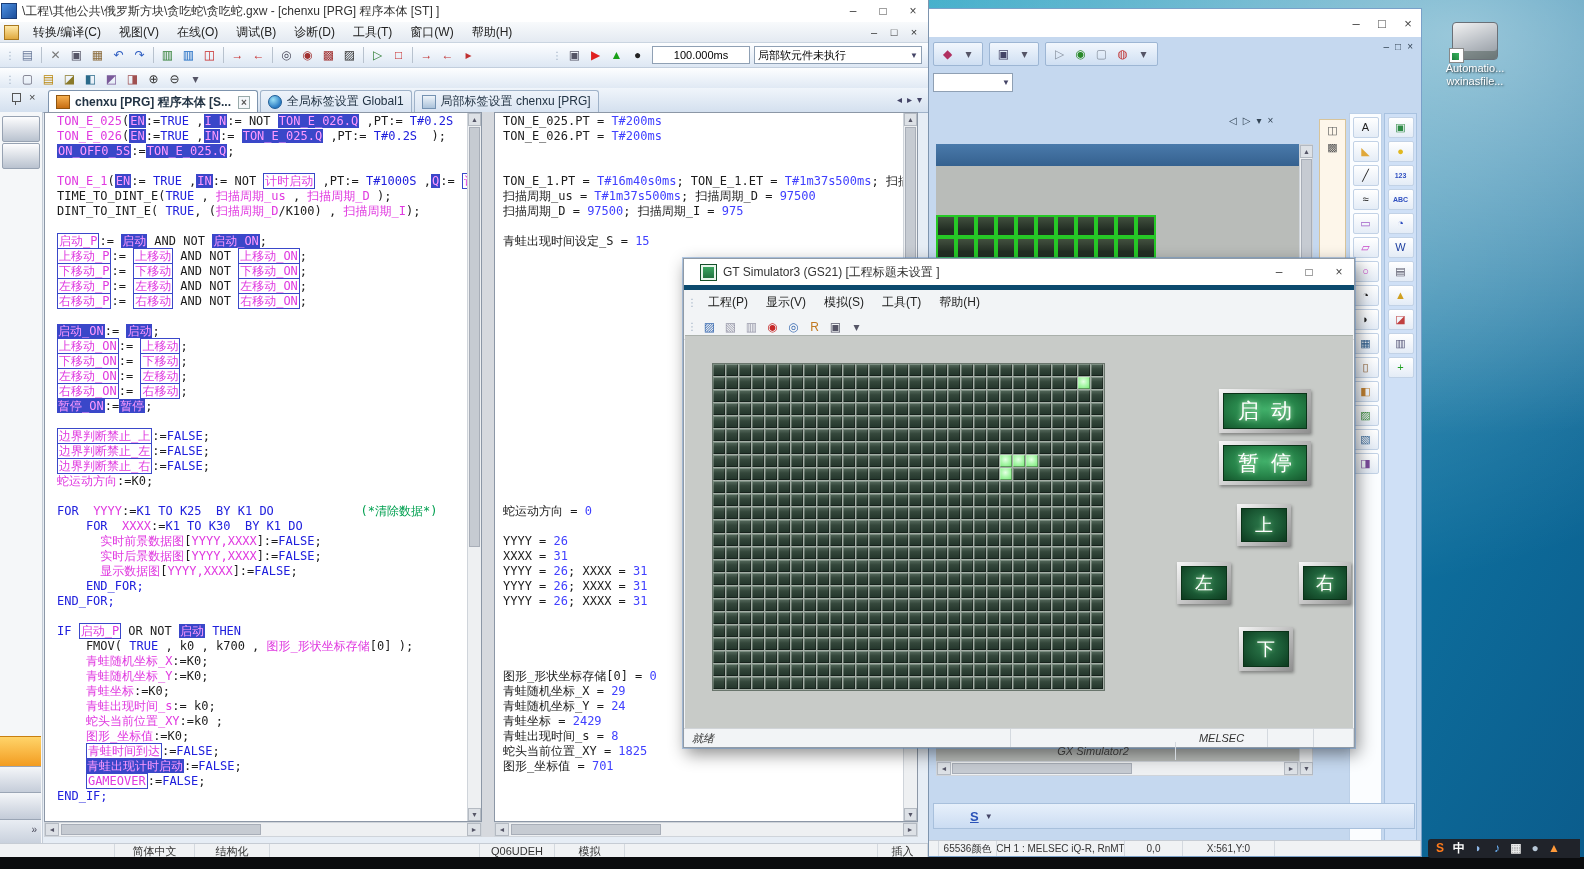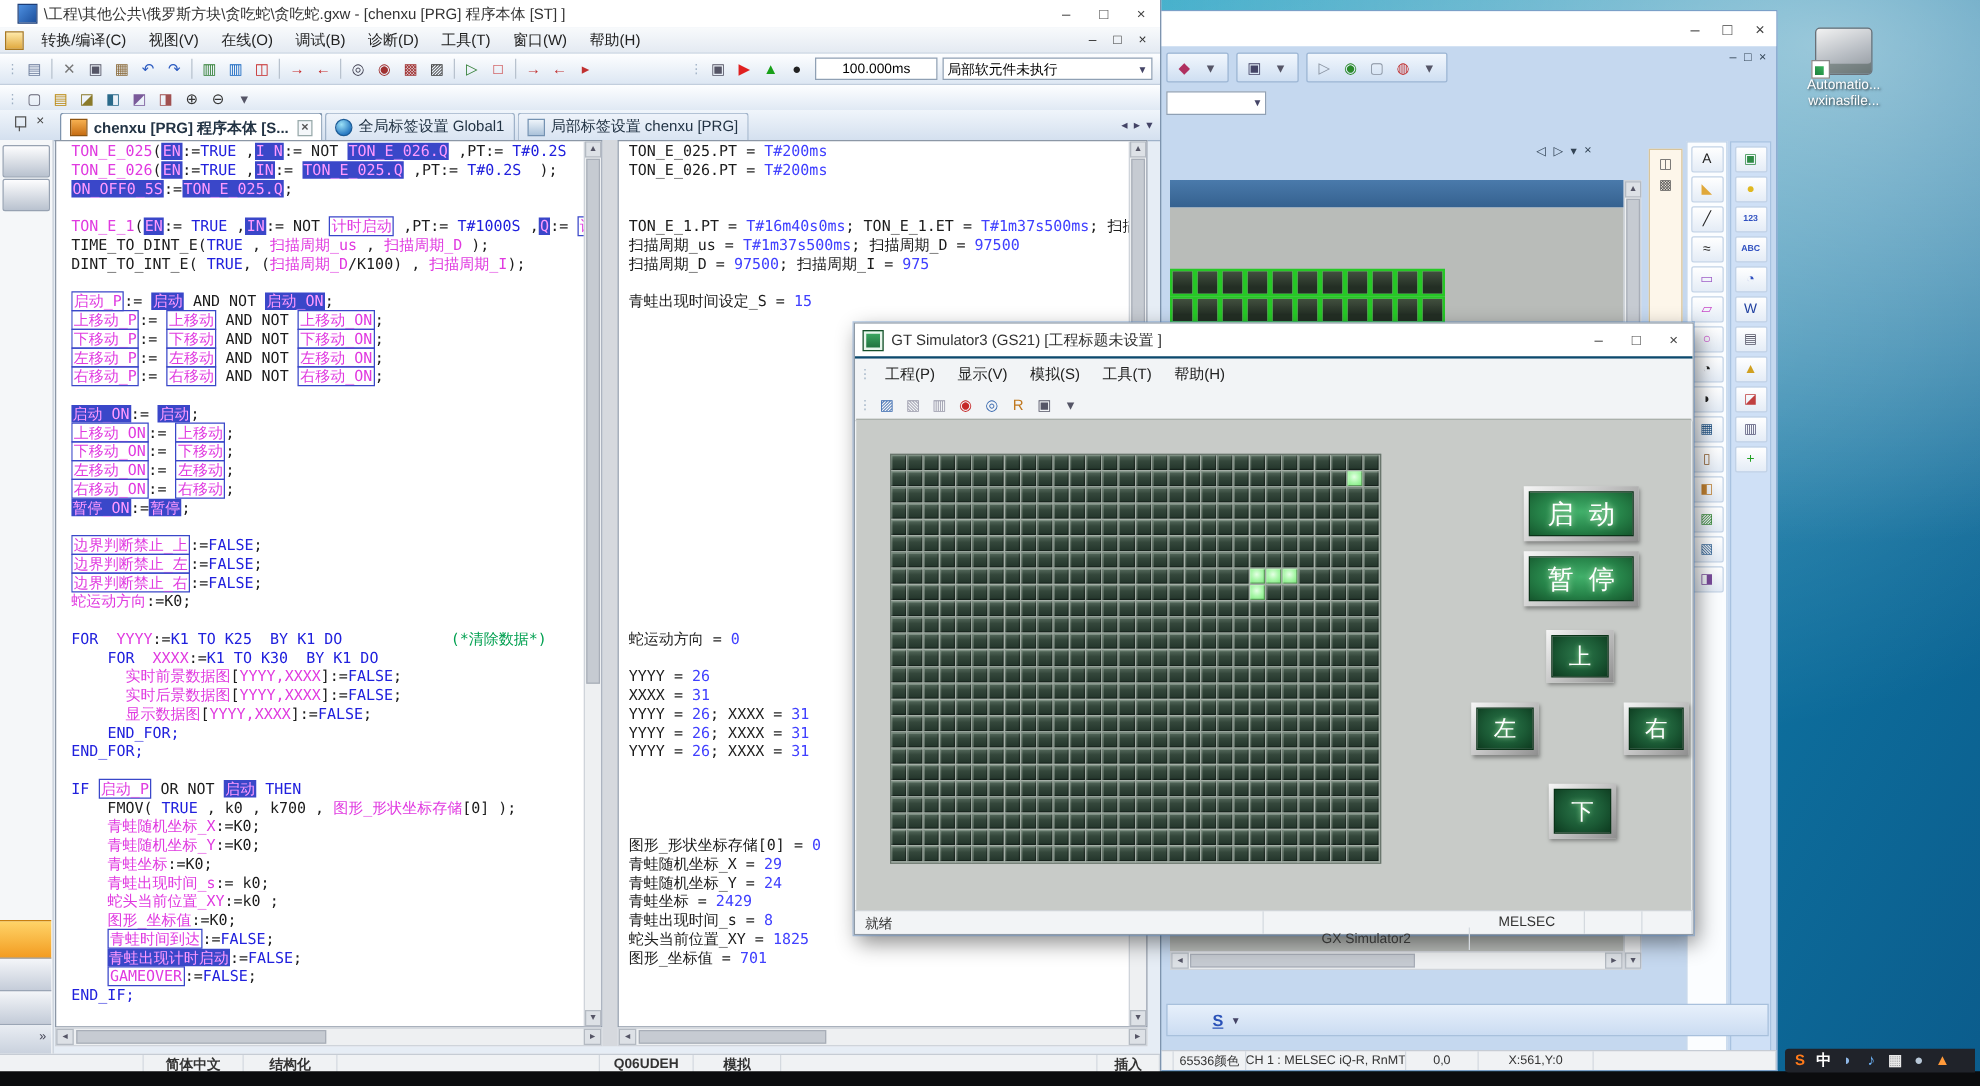--- a/index.html
+++ b/index.html
@@ -27,21 +27,21 @@
   .cap-btn{width:30px;height:100%;display:flex;align-items:center;justify-content:center;font-size:12px;color:#444;}
   .menu-row{display:flex;align-items:center;font-size:12px;color:#222;}
   .menu-row .mi{padding:3px 9px;}
   .tsep{width:1px;height:16px;background:#b8c2ce;margin:0 3px;display:inline-block;}
   .tbtn{width:19px;height:18px;display:inline-flex;align-items:center;justify-content:center;font-size:12px;
     border:1px solid transparent;border-radius:2px;background:transparent;line-height:1;}
   .grip{color:#9fb0c4;font-size:10px;margin:0 3px;letter-spacing:-1px;}
 
   
   #gxworks{position:absolute;left:0;top:0;width:928px;height:857px;background:#e6edf5;z-index:20;border-right:1px solid #7e94ae;}
-  #gx-title{height:22px;font-size:12px;padding-left:14px;}
+  #gx-title{height:22px;font-size:12px;padding-left:1px;}
   #gx-title .app-icon{width:14px;height:14px;margin-right:5px;background:linear-gradient(135deg,#4d8fe0,#1c4f9c);border:1px solid #1a3d78;}
   #gx-menu-row{height:20px;background:linear-gradient(#f8fafc,#e4eaf2);border-bottom:1px solid #c9d4e0;}
   #gx-menu-row .doc-icon{width:13px;height:13px;margin:0 5px 0 4px;background:linear-gradient(#ffe9a8,#e0a93f);border:1px solid #a87820;}
   #gx-mdi{margin-left:auto;display:flex;gap:4px;padding-right:6px;font-size:11px;color:#333;}
   #gx-mdi span{width:16px;text-align:center;}
   .gx-toolbar{display:flex;align-items:center;background:linear-gradient(#fdfeff,#dde7f3);border-bottom:1px solid #c2cedd;padding:0 2px;}
   #gx-tb1{height:24px;}
   #gx-tb2{height:22px;}
   #gx-tb1 .spacer{flex:1;}
   #gx-scan{width:96px;height:16px;background:#fff;border:1px solid #8fa0b4;font-size:11px;display:flex;align-items:center;justify-content:center;margin:0 4px;}
@@ -93,21 +93,21 @@
   .vscroll .arr{position:absolute;left:0;width:13px;height:13px;background:#dde1e6;border:1px solid #b4bac2;box-sizing:border-box;font-size:7px;color:#556;text-align:center;line-height:11px;}
   .vscroll .arr.up{top:0;}
   .vscroll .arr.dn{bottom:0;}
   .vscroll .thumb{position:absolute;left:1px;width:11px;background:#c6cbd2;border:1px solid #a8aeb8;box-sizing:border-box;}
   .hscroll{position:absolute;height:15px;background:#eef0f2;border:1px solid #cfd4da;box-sizing:border-box;}
   .hscroll .arr{position:absolute;top:0;width:14px;height:13px;background:#dde1e6;border:1px solid #b4bac2;box-sizing:border-box;font-size:7px;color:#556;text-align:center;line-height:11px;}
   .hscroll .arr.lf{left:0;}
   .hscroll .arr.rt{right:0;}
   .hscroll .thumb{position:absolute;top:1px;height:11px;background:#c6cbd2;border:1px solid #a8aeb8;box-sizing:border-box;}
   
-  #gx-status{position:absolute;left:0;top:843px;width:928px;height:14px;background:#f0f2f4;border-top:1px solid #c6ccd4;display:flex;font-size:11px;color:#333;font-weight:bold;}
+  #gx-status{position:absolute;left:0;top:843px;width:928px;height:14px;background:#f0f2f4;border-top:1px solid #c6ccd4;display:flex;font-size:11px;color:#333;}
   .seg{border-right:1px solid #d4d9df;display:flex;align-items:center;justify-content:center;overflow:hidden;white-space:nowrap;height:100%;box-sizing:border-box;}
 
   
   #designer{position:absolute;left:928px;top:8px;width:494px;height:849px;background:#c5d8ef;border:1px solid #7aa0c8;box-sizing:border-box;z-index:10;}
   #dz-title{height:28px;background:#fff;}
   #dz-title .cap-btn{width:26px;font-size:13px;}
   #dz-mdictl{position:absolute;right:8px;top:32px;display:flex;gap:6px;font-size:10px;color:#345;}
   .dz-toolrow{position:absolute;left:0;width:100%;display:flex;align-items:center;gap:6px;padding-left:4px;box-sizing:border-box;}
   #dz-tb1{top:30px;height:30px;}
   #dz-tb2{top:60px;height:26px;}
@@ -129,21 +129,21 @@
   #dz-col2{left:455px;background:#cfe0f6;border:1px solid #a8c2e0;}
   .dz-col .tbtn{width:24px;height:19px;font-size:11px;background:linear-gradient(#ffffff,#e4ecf6);border:1px solid #c2d2e6;}
   #dz-sbar{position:absolute;left:4px;top:794px;width:482px;height:26px;background:linear-gradient(#e7f0fb,#cbdcf2);border:1px solid #a8c0dc;display:flex;align-items:center;padding-left:36px;box-sizing:border-box;}
   #dz-sbar .s-lab{color:#2a52b8;font-weight:bold;text-decoration:underline;font-size:13px;}
   #dz-sbar .dd{font-size:8px;color:#446;margin-left:6px;}
   #dz-status{position:absolute;left:0;bottom:0;width:100%;height:15px;background:#f0f2f4;border-top:1px solid #c6ccd4;display:flex;font-size:10px;color:#333;}
 
   
   #simulator{position:absolute;left:683px;top:258px;width:672px;height:490px;background:#f2f4f6;z-index:50;
     border:1px solid #8f9aa6;box-shadow:0 0 0 1px rgba(90,140,200,.45),3px 6px 16px rgba(0,0,0,.45);box-sizing:border-box;}
-  #sim-title{height:26px;font-size:12px;padding-left:6px;border-bottom:2px solid #0c4a6e;justify-content:center;}
+  #sim-title{height:26px;font-size:12px;padding-left:16px;border-bottom:5px solid #0c4a6e;justify-content:center;}
   #sim-title .app-icon{width:15px;height:15px;margin-right:6px;background:linear-gradient(#3fae66,#1d6b3a);border:1px solid #14502a;
     box-shadow:inset 0 0 0 2px #e8f6ec;}
   #sim-menu-row{height:24px;background:#f2f4f6;}
   #sim-toolbar{height:25px;background:#f2f4f6;border-bottom:1px solid #d6dade;display:flex;align-items:center;}
   #sim-canvas{position:absolute;left:1px;top:76px;right:1px;bottom:18px;background:#c8cbc8;border-top:1px solid #aab0ab;}
   #sim-grid{position:absolute;left:27px;top:27px;width:391px;height:326px;background:#93a197;border:1px solid #69756c;
     display:grid;grid-template-columns:repeat(30,1fr);grid-template-rows:repeat(25,1fr);}
   .gcell{border-right:1px solid #a4aea6;border-bottom:1px solid #a4aea6;
     background:linear-gradient(180deg,#576b5e 0%,#34473b 40%,#22342a 100%);
     box-shadow:inset 1px 1px 0 rgba(235,245,235,.28),inset -1px -1px 0 rgba(0,0,0,.35);}
@@ -152,21 +152,21 @@
   .sim-btn .inner{width:100%;height:100%;display:flex;align-items:center;justify-content:center;border:1px solid #0a3318;color:#fff;box-sizing:border-box;font-family:"DejaVu Serif","Liberation Serif",serif;}
   .sim-btn.big .inner{background:radial-gradient(ellipse at 50% 45%,#41b06a 0%,#27854a 55%,#15572d 100%);font-size:21px;letter-spacing:12px;text-indent:12px;text-shadow:0 0 5px #c9f7c9;}
   .sim-btn.small .inner{background:radial-gradient(ellipse at 50% 45%,#2d7a4c 0%,#1b5a35 55%,#0d3a1f 100%);font-size:18px;text-shadow:0 0 4px #a9e7a9;}
   #btn-start{left:534px;top:53px;width:92px;height:44px;}
   #btn-pause{left:534px;top:105px;width:92px;height:44px;}
   #btn-up{left:552px;top:168px;width:54px;height:42px;}
   #btn-left{left:492px;top:226px;width:54px;height:42px;}
   #btn-right{left:614px;top:226px;width:52px;height:42px;}
   #btn-down{left:554px;top:291px;width:54px;height:44px;}
   #sim-status{position:absolute;left:0;bottom:0;width:100%;height:18px;background:#f2f4f6;border-top:1px solid #d0d4d8;display:flex;font-size:11px;color:#333;}
-  #sim-status .seg{justify-content:center;}
+  #sim-status .seg{justify-content:center;font-style:italic;}
   #sim-status .seg:first-child{justify-content:flex-start;padding-left:8px;}
 
   
   #taskbar{position:absolute;left:0;top:857px;width:1584px;height:12px;background:#0b0c0e;z-index:30;}
   #tray{position:absolute;left:1428px;top:839px;width:152px;height:19px;background:#1d2averiest;z-index:60;}
   #tray{background:#20232a;border-radius:3px 0 0 3px;display:flex;align-items:center;gap:1px;padding:0 3px;box-sizing:border-box;}
   #tray .tic{width:18px;text-align:center;font-size:12px;font-weight:bold;line-height:19px;}
 </style>
 </head>
 <body>

